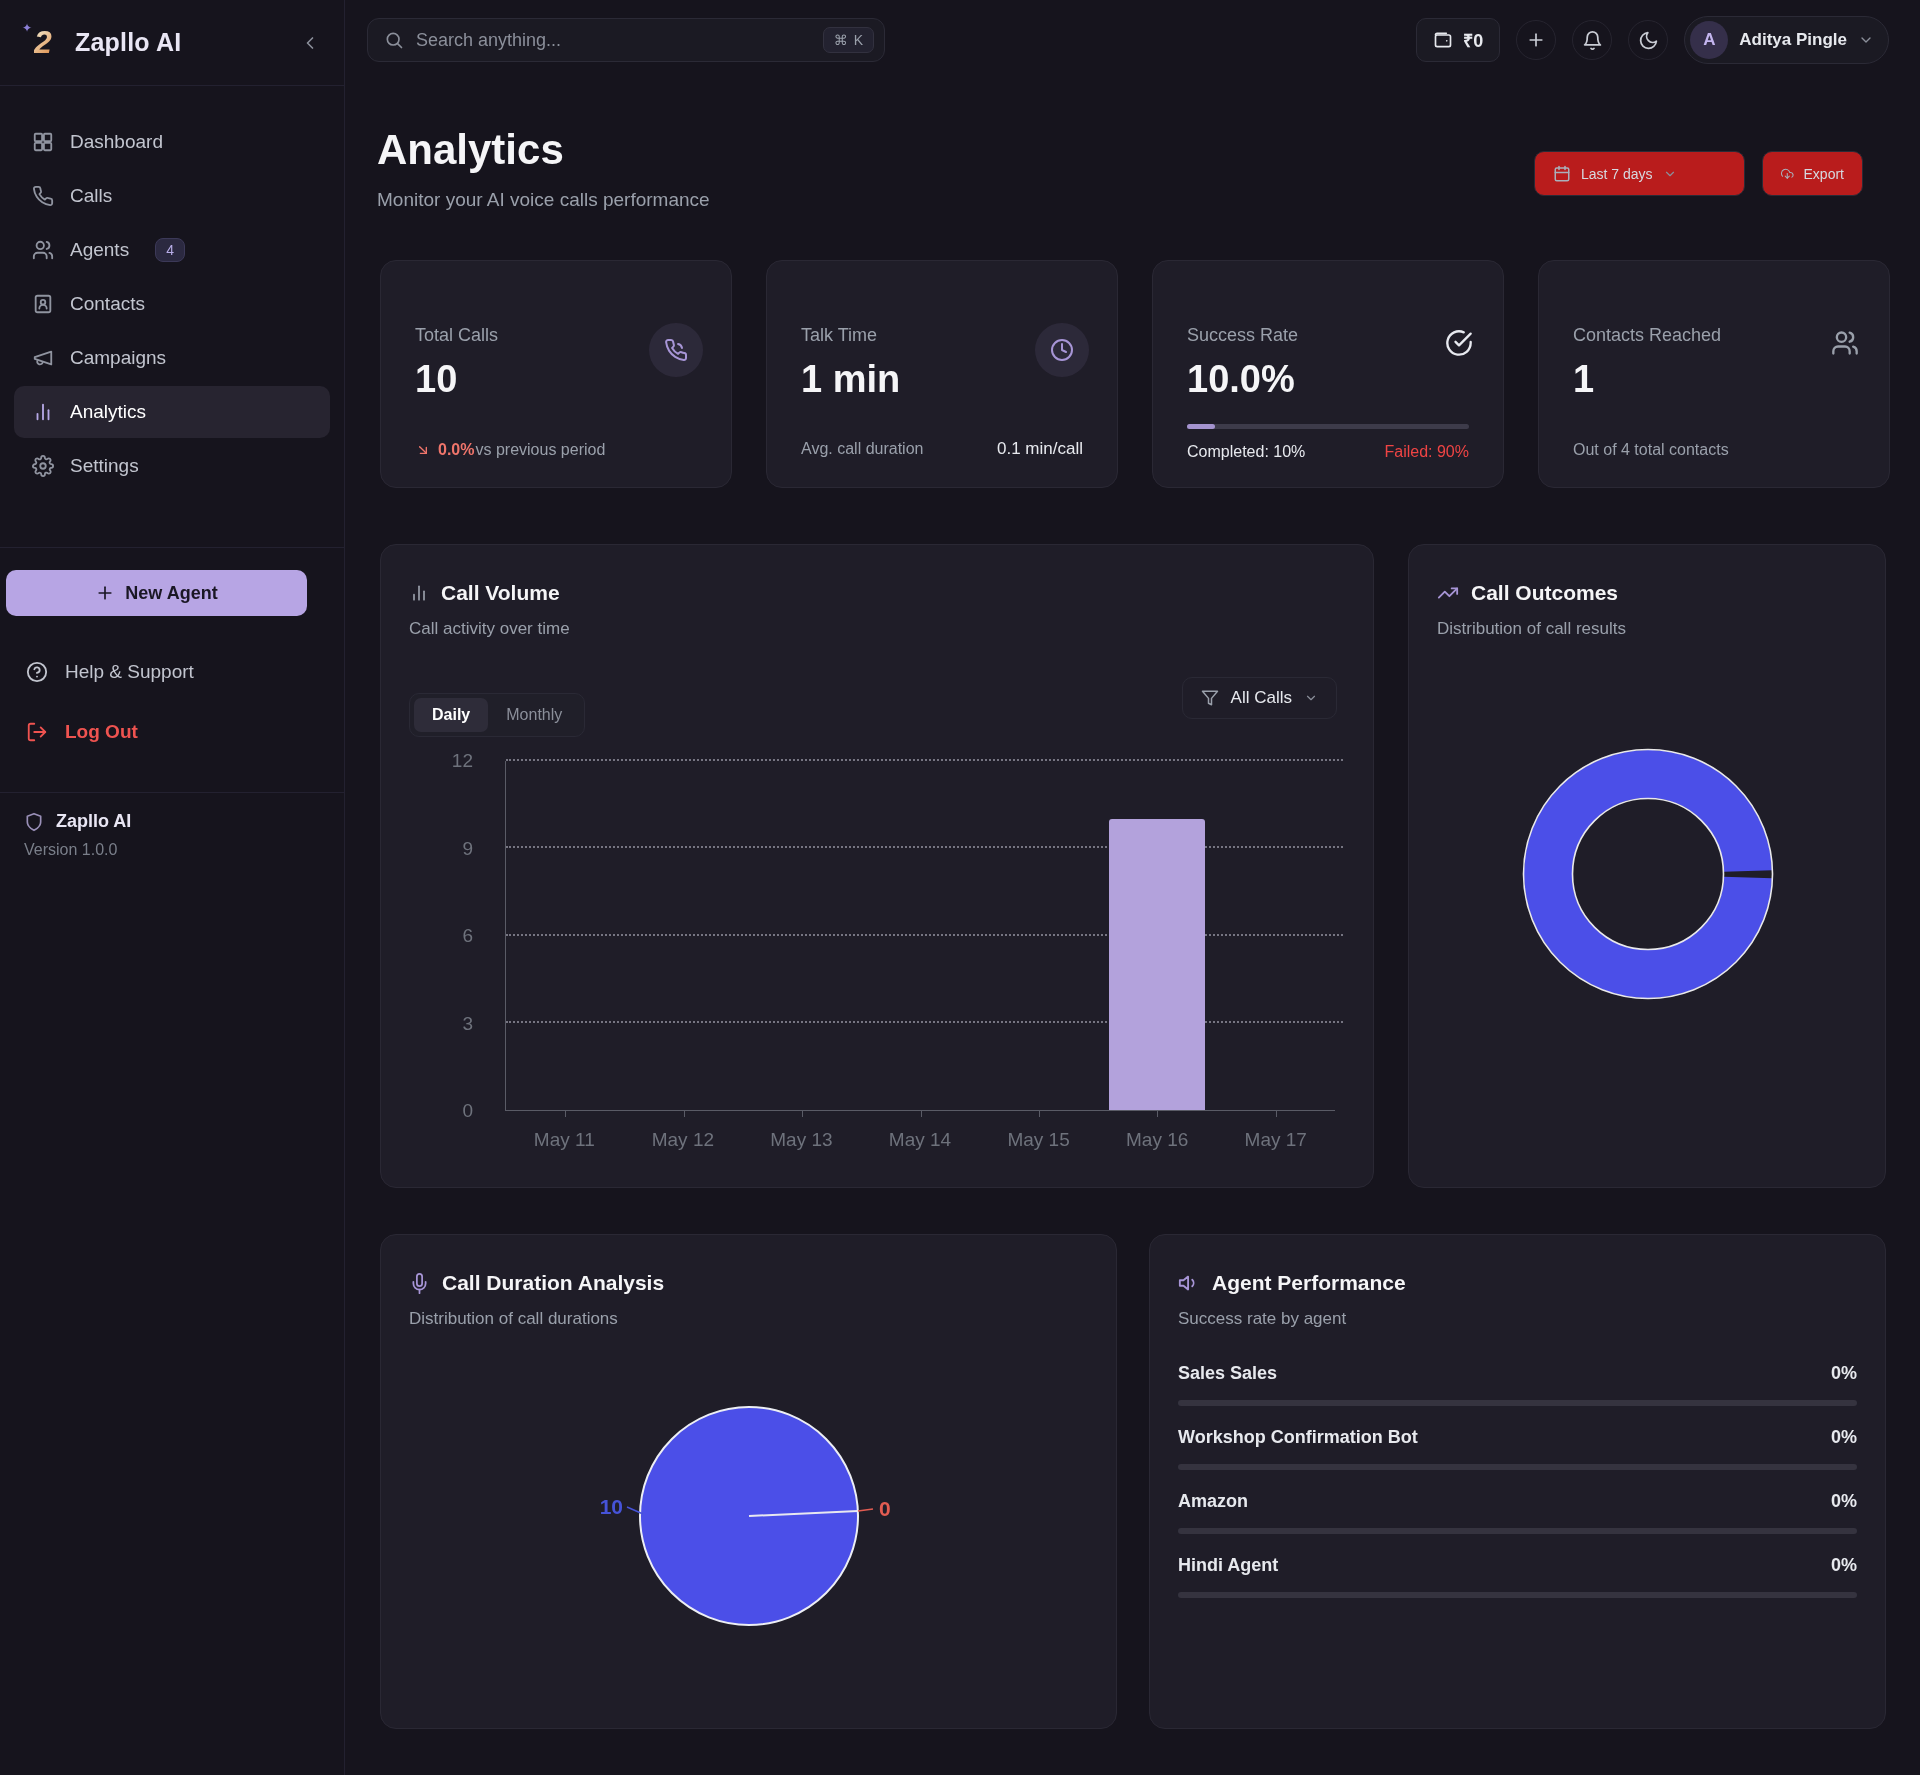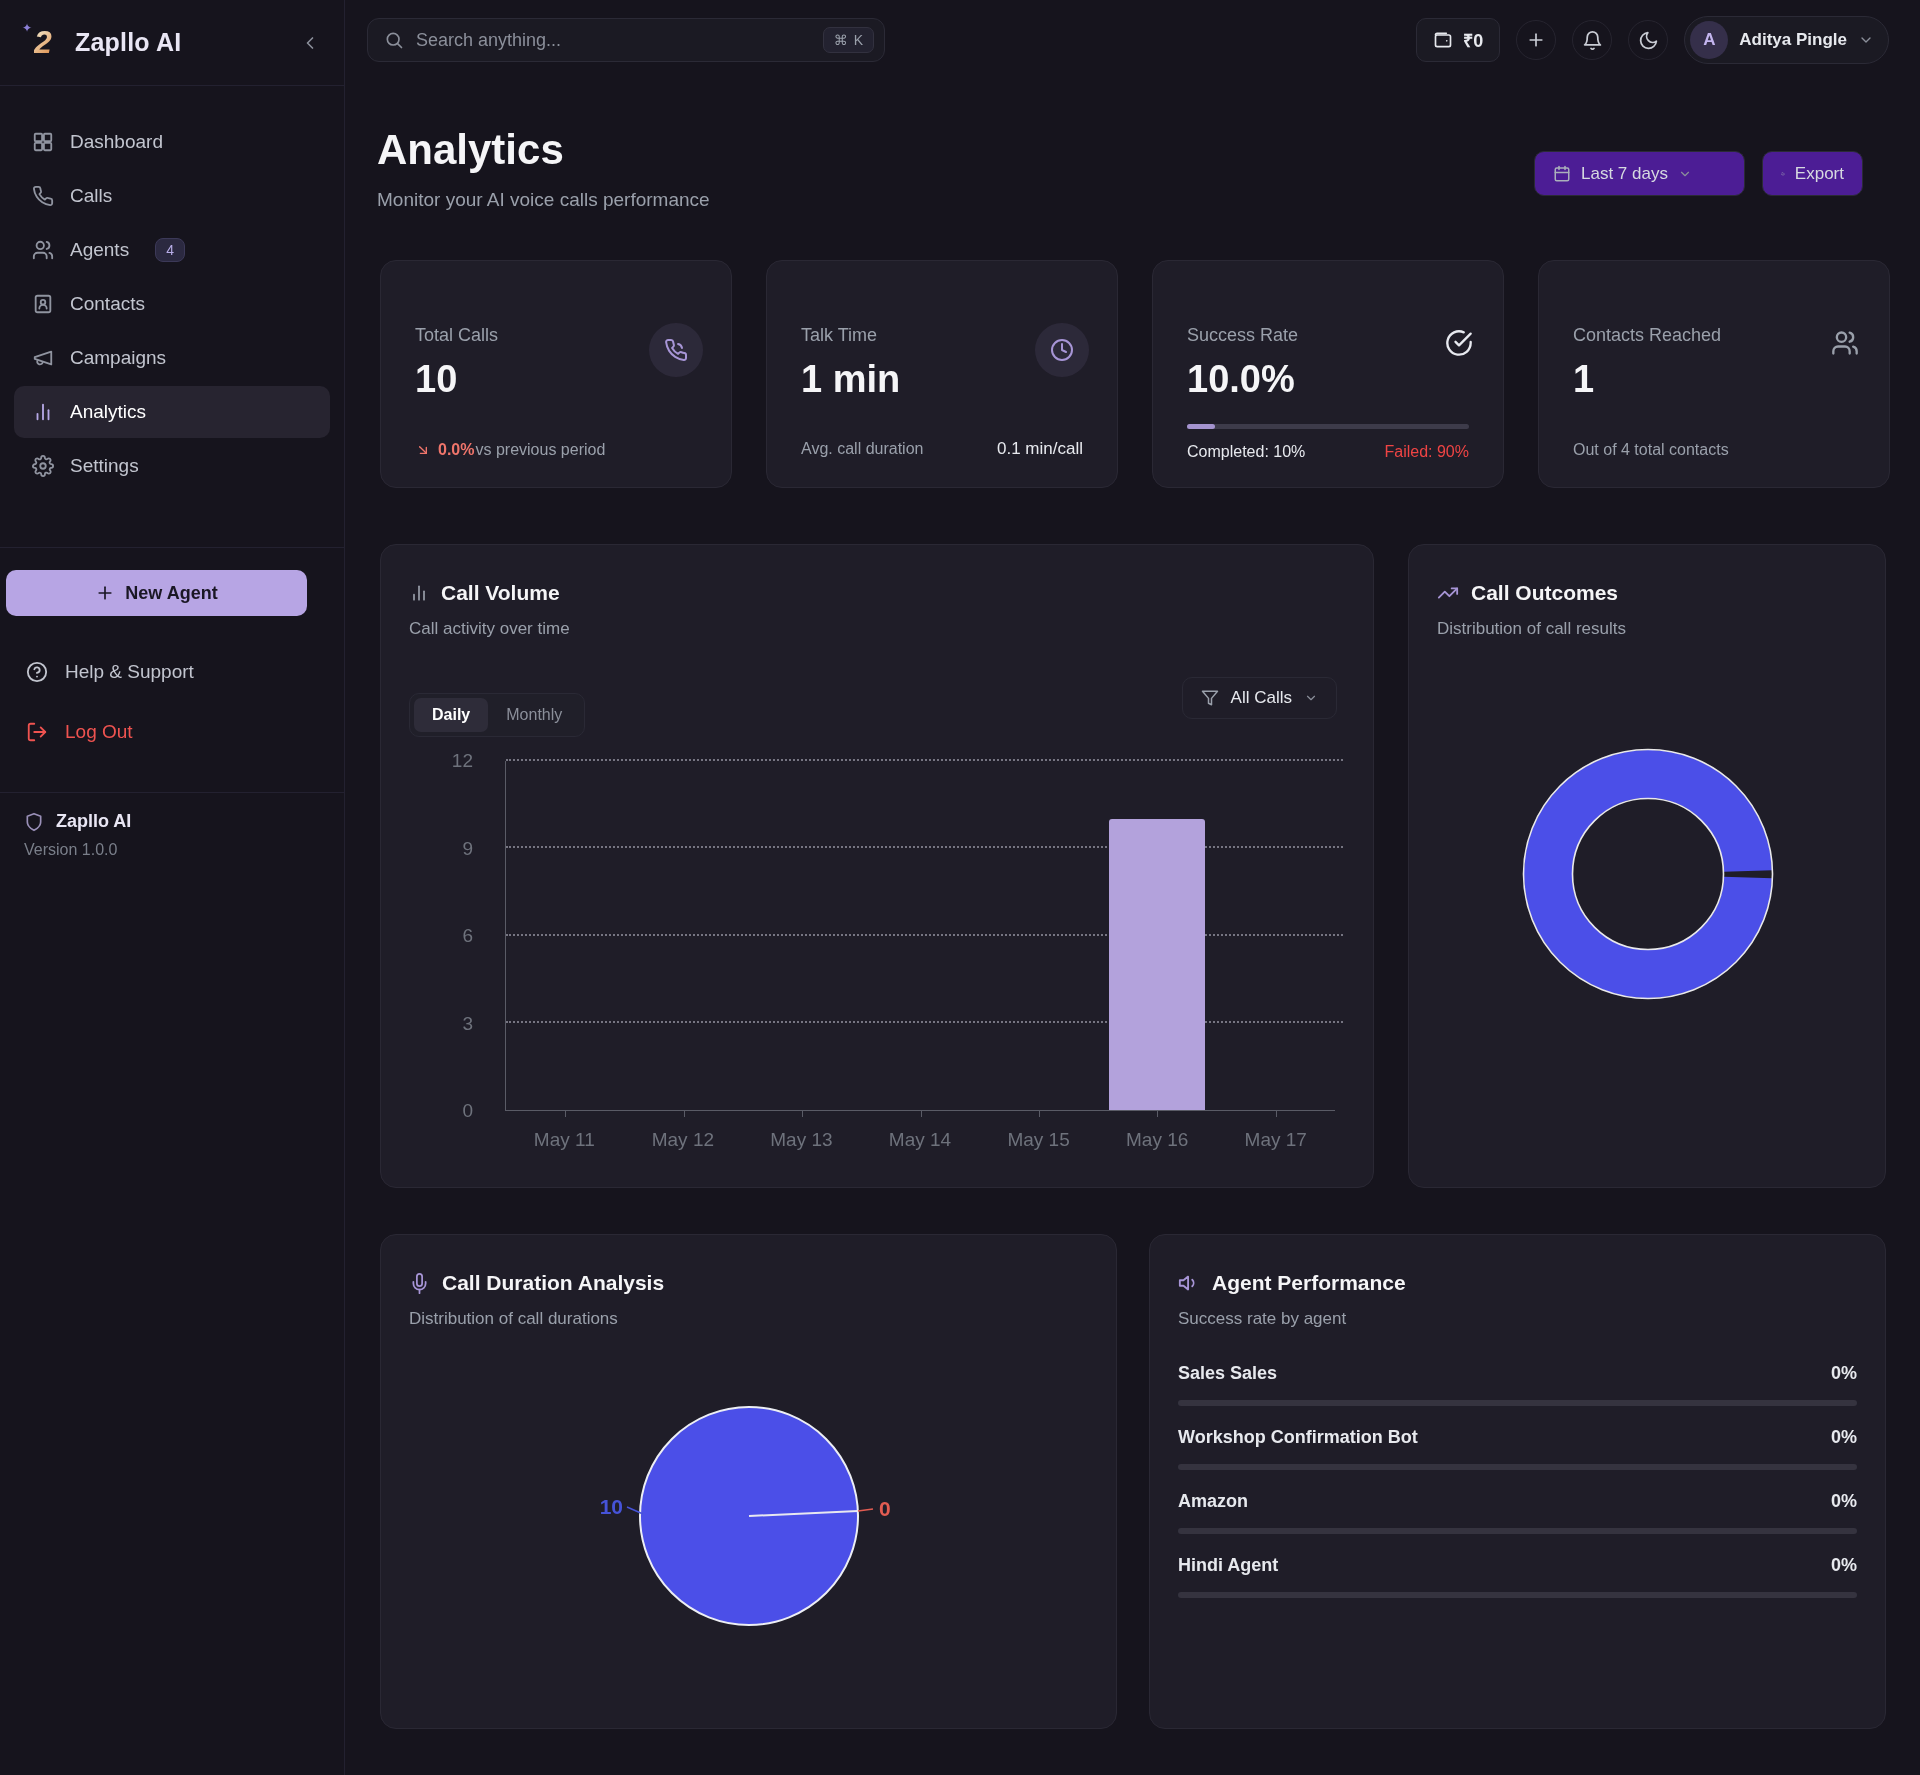--- a/index.html
+++ b/index.html
@@ -31,21 +31,21 @@
   .nav-badge { margin-left:10px; padding:3px 10px; border-radius:8px; background:#2b2940;
                border:1px solid #3c3958; color:#b9aee8; font-size:14px; }
 
   .side-div { border-top:1px solid #232130; margin-top:55px; }
   .new-agent-btn { margin:22px 22px 0 6px; width:301px; height:46px; border:none; border-radius:10px;
                    background:#b7a5e4; color:#1a1724; font-size:18px; font-weight:600;
                    display:flex; align-items:center; justify-content:center; gap:10px; cursor:pointer; }
   .side-link { display:flex; align-items:center; gap:17px; height:50px; padding:0 26px;
                font-size:19px; color:#c2c5cf; cursor:pointer; }
   .side-link.first { margin-top:31px; }
-  .side-link.logout { color:#ef5350; margin-top:10px; }
+  .side-link.logout { color:#ef5350; margin-top:10px;font-weight:bold; }
   .side-foot-div { border-top:1px solid #232130; margin-top:35px; }
   .side-foot { padding:18px 24px 0 24px; }
   .foot-brand-row { display:flex; align-items:center; gap:12px; }
   .foot-brand { font-size:18px; font-weight:700; color:#e9e6f4; }
   .foot-version { margin-top:9px; font-size:16px; color:#7a7f8a; }
   .shield { color:#9a90b8; }
 
   
   .searchbox { position:absolute; left:367px; top:18px; width:518px; height:44px;
                background:#1b1a23; border:1px solid #2b2a36; border-radius:12px;
@@ -67,22 +67,22 @@
                display:flex; align-items:center; gap:11px; padding:0 14px 0 5px; cursor:pointer; }
   .avatar { width:38px; height:38px; border-radius:50%; background:#352f4a; color:#c4b5ef;
             font-size:17px; font-weight:700; display:flex; align-items:center; justify-content:center; }
   .user-name { font-size:17px; font-weight:600; color:#e7e9ee; }
   .chev { color:#8b8f9a; }
 
   
   .page-title { position:absolute; left:377px; top:126px; font-size:42px; font-weight:800; color:#f5f5f7; }
   .page-sub { position:absolute; left:377px; top:189px; font-size:19px; color:#9aa0ab; }
   .hdr-btn { position:absolute; top:151px; height:45px; border-radius:10px; border:1px solid #2b2a36;
-             background:#4c1d95; display:flex; align-items:center; gap:10px; padding:0 18px;
-             color:#d6d9e0; font-size:17px; cursor:pointer; }
+             background:#b91c1c; display:flex; align-items:center; gap:10px; padding:0 18px;
+             color:#d6d9e0; font-size:14px; cursor:pointer; }
   .hdr-btn .hico { color:#aab0bb; }
   .range-btn { left:1534px; width:211px; }
   .export-btn { left:1762px; width:101px; }
 
   
   .card { position:absolute; background:#1f1d28; border:1px solid #2a2834; border-radius:16px; }
   .stat-card { top:260px; width:352px; height:228px; padding:28px 34px; }
   .stat-label { margin-top:36px; font-size:18px; color:#9aa0ab; }
   .stat-value { margin-top:12px; font-size:38px; font-weight:800; color:#f5f5f7; }
   .stat-icon-circle { position:absolute; top:62px; right:28px; width:54px; height:54px; border-radius:50%;

